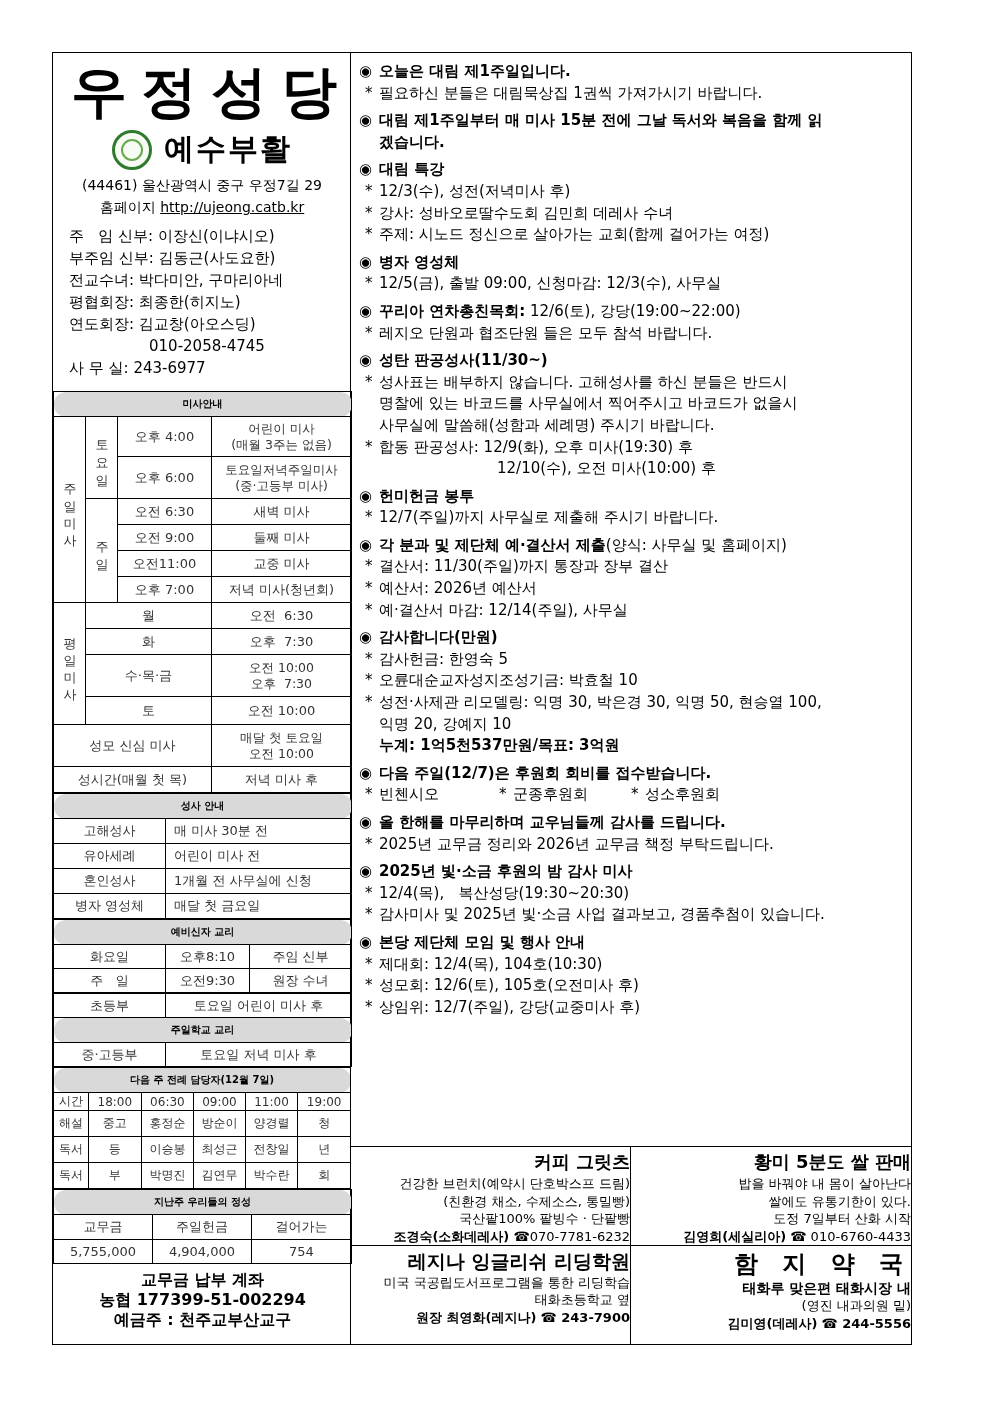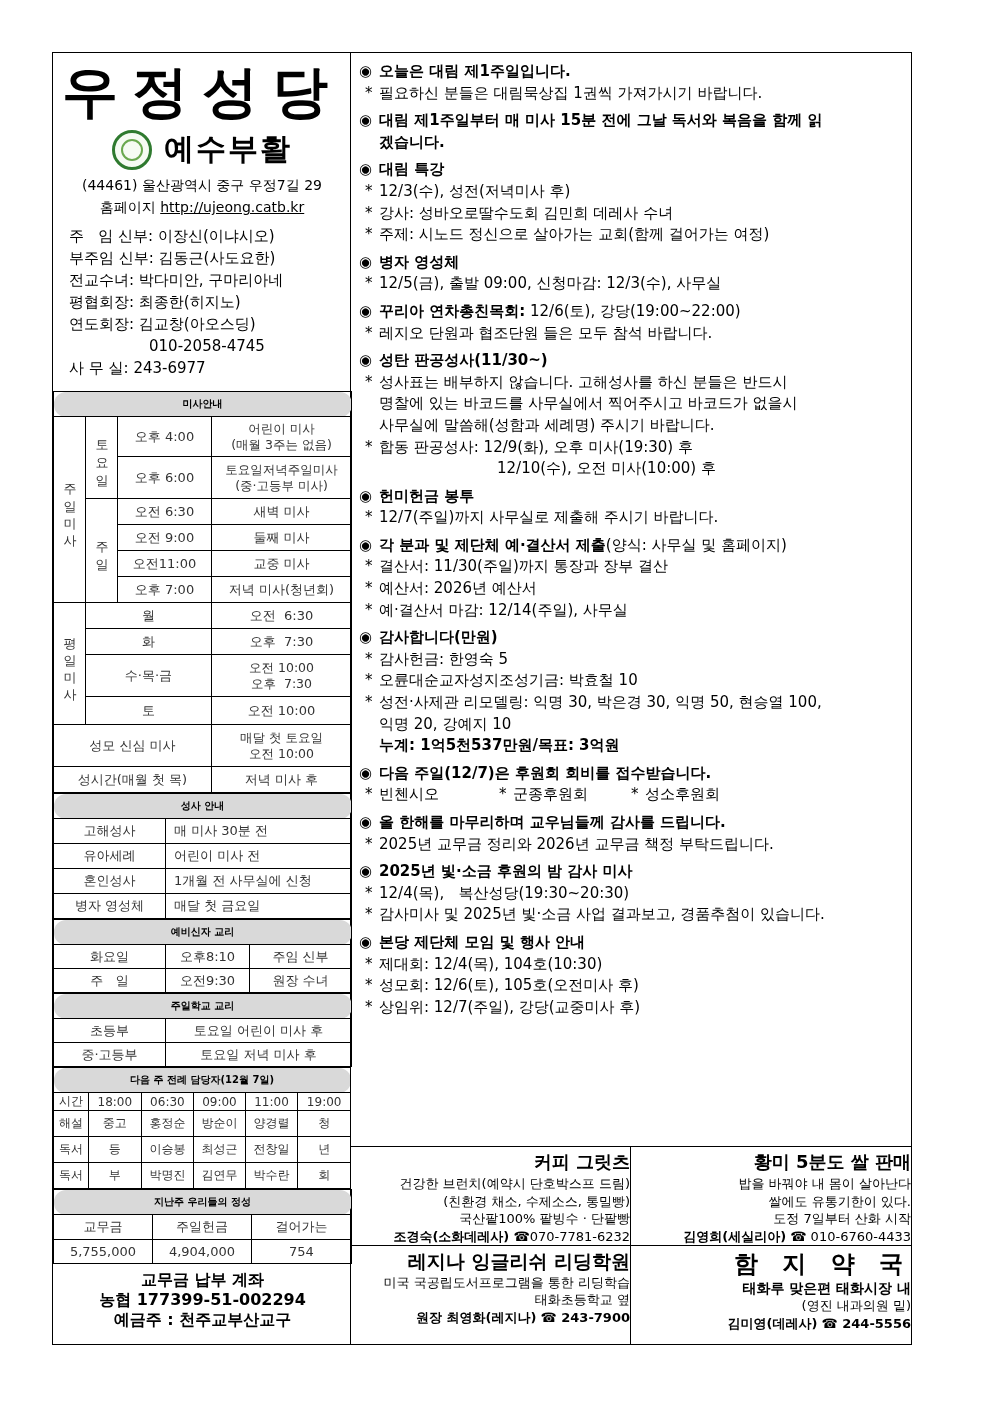--- a/index.html
+++ b/index.html
@@ -3,21 +3,21 @@
   <meta charset="utf-8">
   <style>
     html, body { margin:0; padding:0; background:#ffffff; }
     body { width:992px; height:1403px; position:relative; font-family:"DejaVu Sans", sans-serif; color:#000; }
     .page { position:absolute; left:52px; top:52px; width:860px; height:1293px; border:1.5px solid #000; box-sizing:border-box; }
     .left { position:absolute; left:0; top:0; width:298px; height:100%; border-right:1.5px solid #000; box-sizing:border-box; }
     .right { position:absolute; left:298px; top:0; right:0; height:1093px; }
     .ads { position:absolute; left:298px; top:1093px; right:0; bottom:0; border-top:1.5px solid #000; }
 
     
-    .church-title { position:absolute; left:0; width:298px; top:6px; text-align:center; font-size:56px; font-weight:bold; letter-spacing:14px; line-height:66px; }
+    .church-title { position:absolute; left:0; width:298px; top:6px; text-align:right; font-size:56px; font-weight:bold; letter-spacing:14px; line-height:66px; }
     .motto-row { position:absolute; left:0; width:298px; top:76px; display:flex; justify-content:center; align-items:center; gap:12px; }
     .logo { width:40px; height:40px; border-radius:50%; border:3px solid #2f7a2f; box-sizing:border-box; display:flex; align-items:center; justify-content:center; background:#f6fbf3; }
     .logo-inner { width:22px; height:22px; border-radius:50%; border:2px solid #6aa84f; box-sizing:border-box; }
     .motto { font-family:"DejaVu Serif", serif; font-size:30px; font-weight:bold; letter-spacing:2px; }
     .addr { position:absolute; left:0; width:298px; top:124px; text-align:center; font-size:14px; }
     .home { position:absolute; left:0; width:298px; top:146px; text-align:center; font-size:14px; }
     .home .url { text-decoration:underline; }
     .staff { position:absolute; left:16px; top:172px; font-size:15px; line-height:22px; }
     .staff .row { white-space:pre; }
 
@@ -205,26 +205,26 @@
             </tr>
       </tbody>
         </table>
 
       <table class="grid">
         <colgroup>
             <col style="width:112px">
             <col style="width:186px">
           </colgroup>
         <tbody>
-            <tr>
-              <td colspan="2" class="hdr">주일학교 교리</td>
-            </tr>
-        <tr style="height:24px">
+            <tr style="height:24px">
               <td>초등부</td>
               <td>토요일 어린이 미사 후</td>
+            </tr>
+        <tr>
+              <td colspan="2" class="hdr">주일학교 교리</td>
             </tr>
         <tr style="height:24px">
               <td>중·고등부</td>
               <td>토요일 저녁 미사 후</td>
             </tr>
       </tbody>
         </table>
 
       <table class="grid" style="font-size:12px">
         <colgroup>

